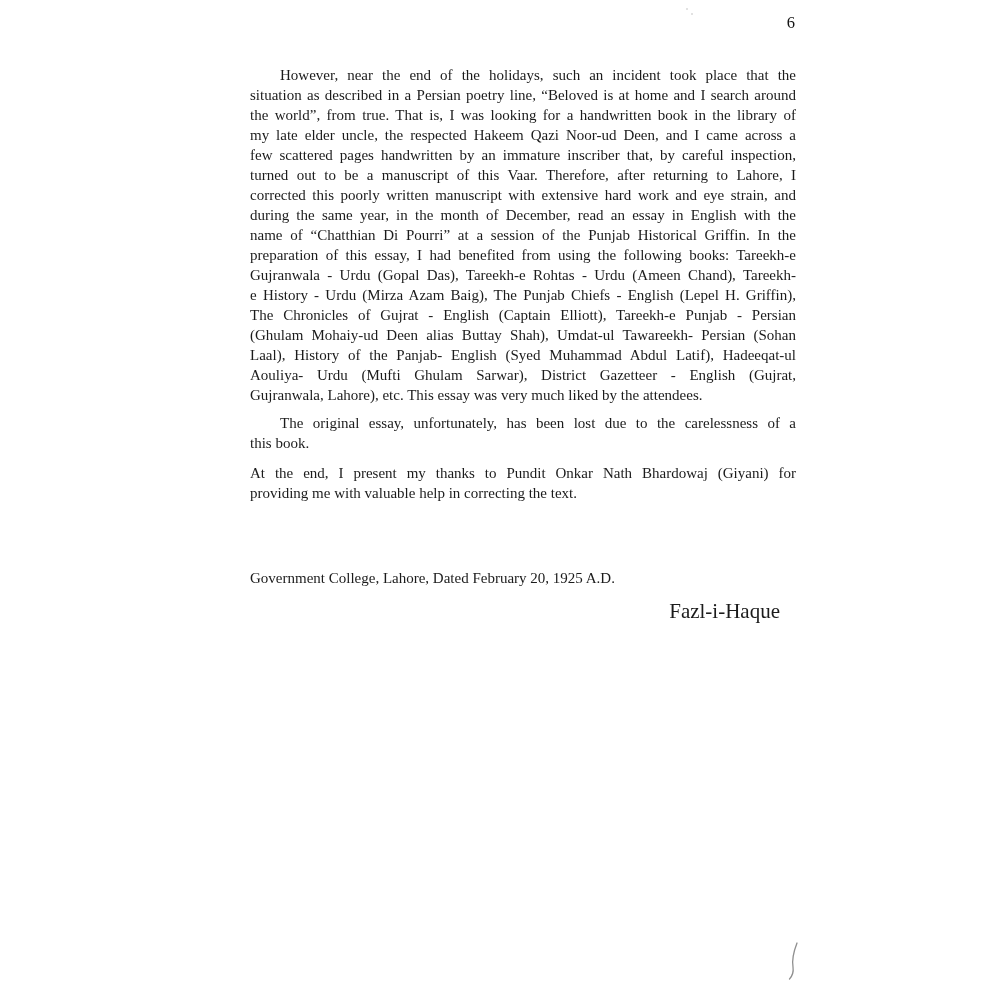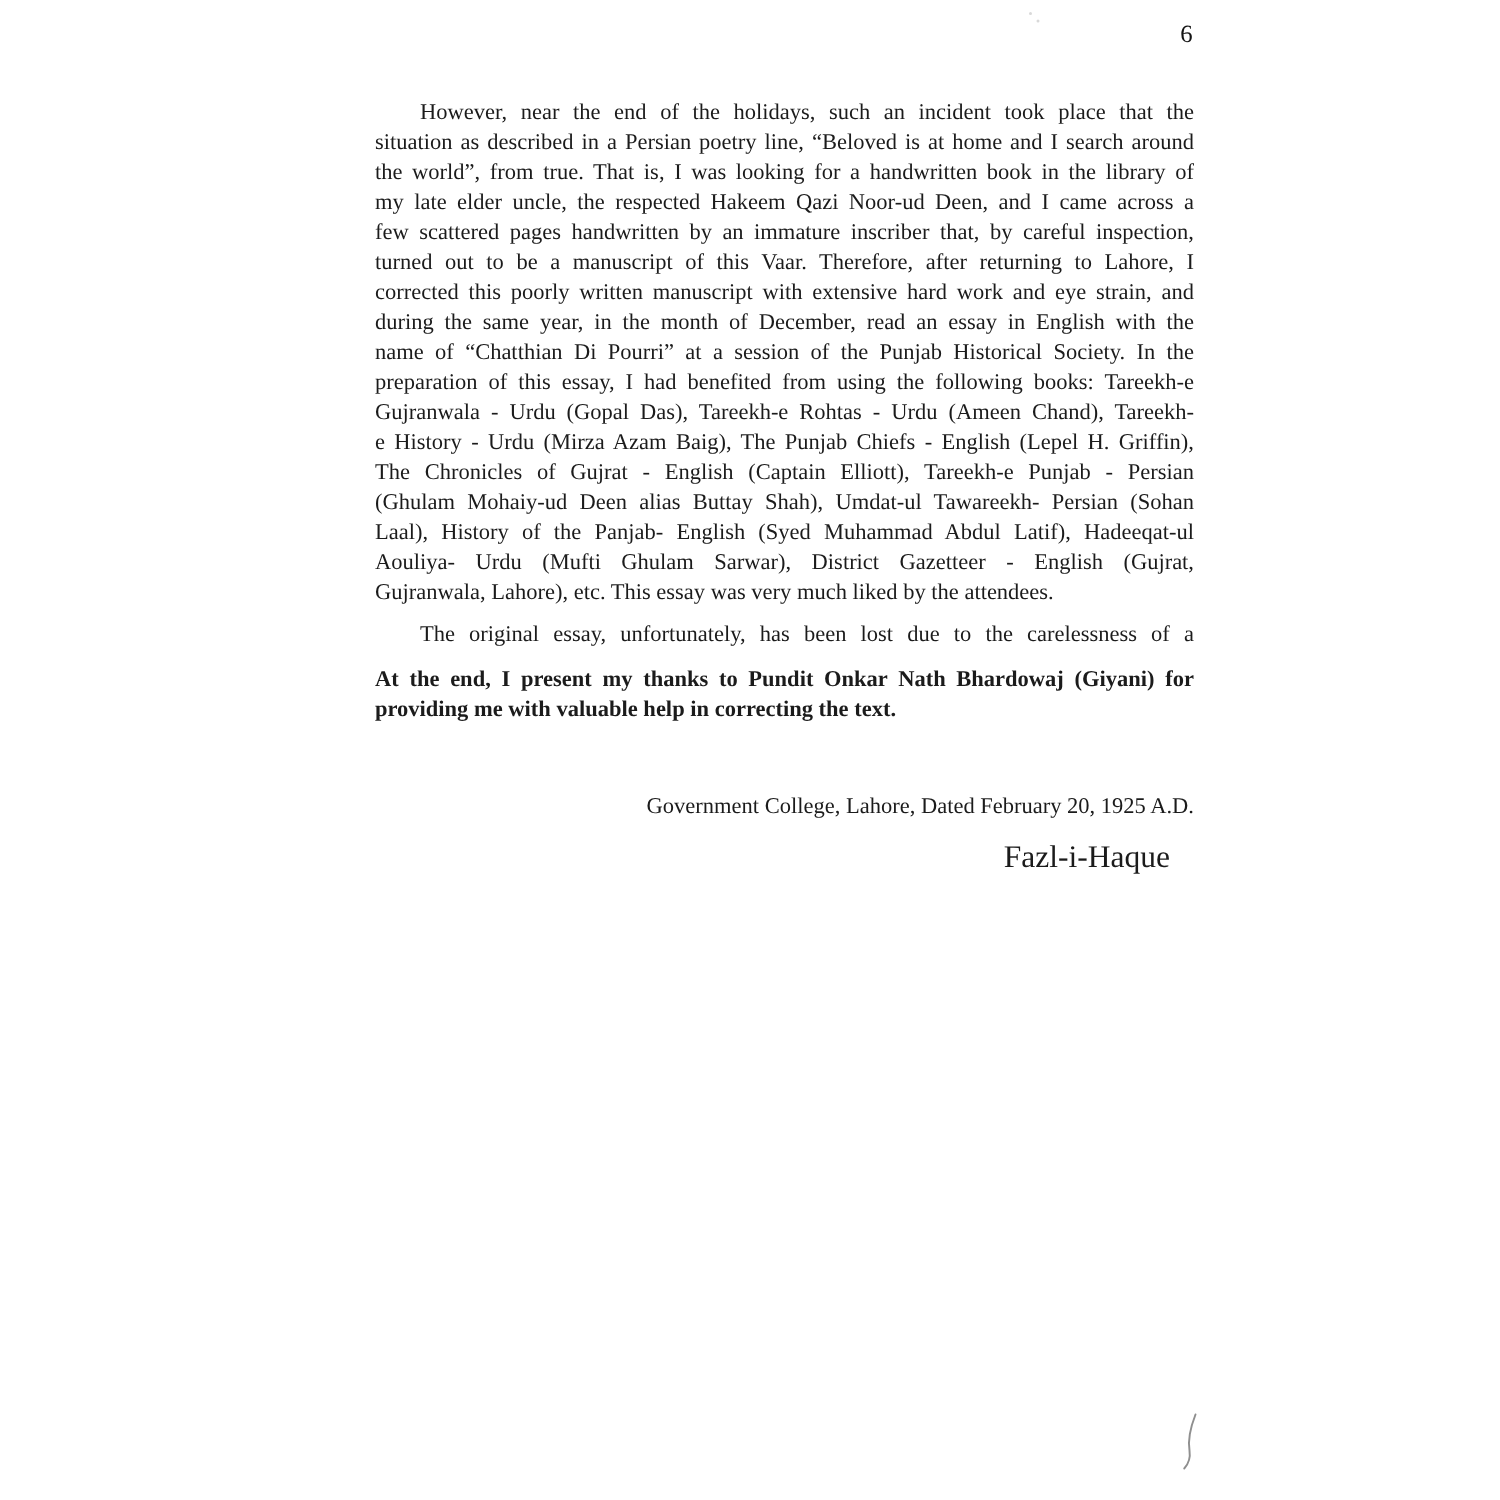--- a/index.html
+++ b/index.html
@@ -32,25 +32,25 @@
   }
   .para { margin: 0; }
   .line {
     height: 20px;
     text-align: justify;
     text-align-last: justify;
   }
   .line.para-last { text-align-last: left; }
   .line.indented { text-indent: 30px; }
   .para-2 { margin-top: 8px; }
-  .para-3 { margin-top: 10px; font-weight: bold; }
+  .para-3 { margin-top: 10px; }
   .dateline {
-    margin-top: 45px;
+    margin-top: 65px;
     height: 20px;
-    text-align: right;
+    text-align: left;
   }
   .signature {
     margin-top: 13px;
     height: 20px;
     text-align: right;
     padding-right: 16px;
     font-size: 21px;
   }
   .ink-mark {
     position: absolute;
@@ -90,33 +90,34 @@
 
   <div class="para para-1">
     <div class="line indented">However, near the end of the holidays, such an incident took place that the</div>
     <div class="line">situation as described in a Persian poetry line, “Beloved is at home and I search around</div>
     <div class="line">the world”, from true.  That is, I was looking for a handwritten book in the library of</div>
     <div class="line">my late elder uncle, the respected Hakeem Qazi Noor-ud Deen, and I came across a</div>
     <div class="line">few scattered pages handwritten by an immature inscriber that, by careful inspection,</div>
     <div class="line">turned out to be a manuscript of this Vaar.  Therefore, after returning to Lahore, I</div>
     <div class="line">corrected this poorly written manuscript with extensive hard work and eye strain, and</div>
     <div class="line">during the same year, in the month of December, read an essay in English with the</div>
-    <div class="line">name of “Chatthian Di Pourri” at a session of the Punjab Historical Society.  In the</div>
+    <div class="line">name of “Chatthian Di Pourri” at a session of the Punjab Historical Griffin.  In the</div>
     <div class="line">preparation of this essay, I had benefited from using the following books: Tareekh-e</div>
     <div class="line">Gujranwala - Urdu (Gopal Das), Tareekh-e Rohtas - Urdu (Ameen Chand), Tareekh-</div>
     <div class="line">e History - Urdu (Mirza Azam Baig), The Punjab Chiefs - English (Lepel H. Griffin),</div>
     <div class="line">The Chronicles of Gujrat - English (Captain Elliott), Tareekh-e Punjab - Persian</div>
     <div class="line">(Ghulam Mohaiy-ud Deen alias Buttay Shah), Umdat-ul Tawareekh- Persian (Sohan</div>
     <div class="line">Laal), History of the Panjab- English (Syed Muhammad Abdul Latif), Hadeeqat-ul</div>
     <div class="line">Aouliya- Urdu (Mufti Ghulam Sarwar), District Gazetteer - English (Gujrat,</div>
     <div class="line para-last">Gujranwala, Lahore), etc.  This essay was very much liked by the attendees.</div>
   </div>
 
   <div class="para para-2">
     <div class="line indented">The original essay, unfortunately, has been lost due to the carelessness of a</div>
+    <div class="line para-last">this book.</div>
   </div>
 
   <div class="para para-3">
     <div class="line">At the end, I present my thanks to Pundit Onkar Nath Bhardowaj (Giyani) for</div>
     <div class="line para-last">providing me with valuable help in correcting the text.</div>
   </div>
 
   <div class="dateline">Government College, Lahore, Dated February 20, 1925 A.D.</div>
 
   <div class="signature">Fazl-i-Haque</div>

